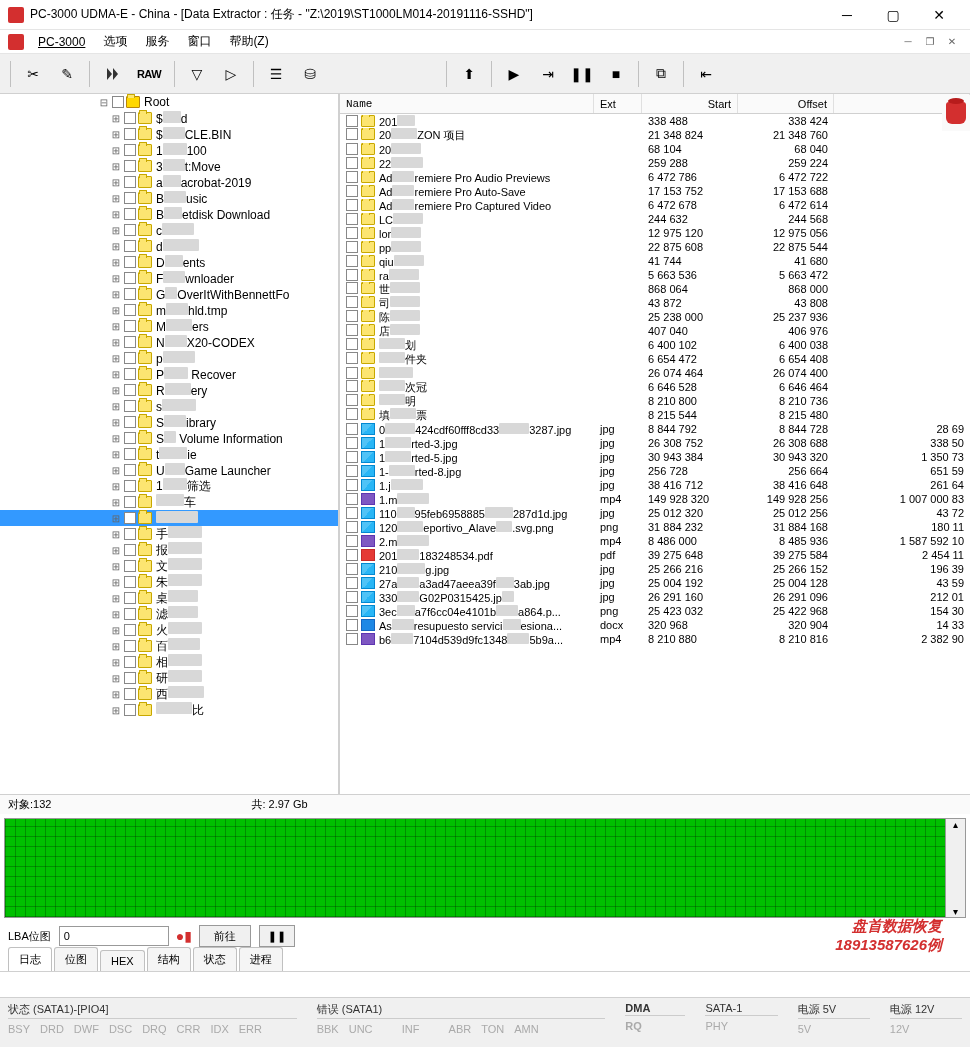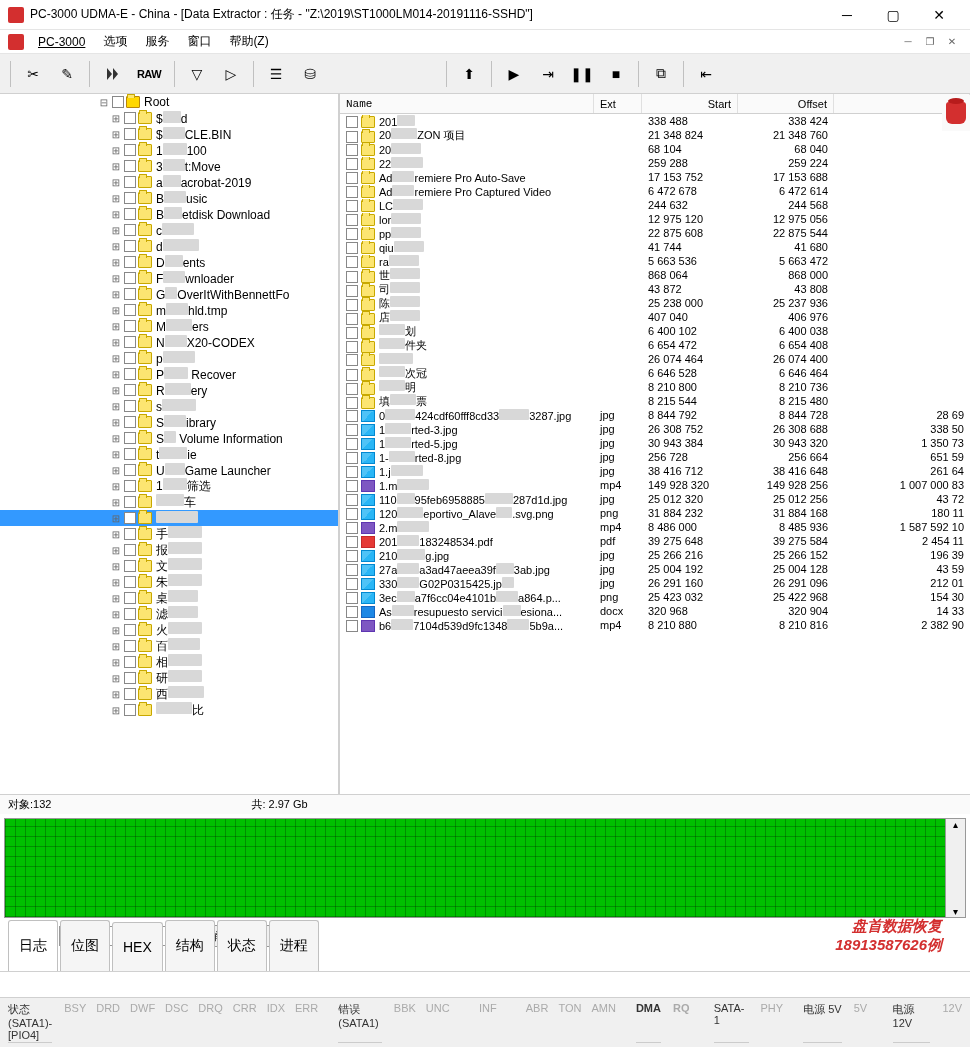--- a/index.html
+++ b/index.html
@@ -43,21 +43,21 @@
 .right-panel .col.ext { width: 48px; }
 .right-panel .col.start { width: 96px; justify-content: flex-end; }
 .right-panel .col.offset { width: 96px; justify-content: flex-end; }
 .right-panel .col.size { flex: 1; justify-content: flex-end; }
 .right-panel .list-body { flex: 1; overflow: auto; }
 .right-panel .list-body::-webkit-scrollbar { width: 17px; height: 17px; }
 .right-panel .list-body::-webkit-scrollbar-track { background: #f0f0f0; }
 .right-panel .list-body::-webkit-scrollbar-thumb { background: #c0c0c0; border: 1px solid #a0a0a0; }
 .list-row { display: flex; height: 14px; align-items: center; }
 .list-row .cell { padding: 0 6px; font-size: 11px; white-space: nowrap; overflow: hidden; }
-.list-row .cell.name { width: 254px; display: flex; align-items: flex-end; }
+.list-row .cell.name { width: 254px; display: flex; align-items: flex-start; }
 .list-row .cell.ext { width: 48px; }
 .list-row .cell.start { width: 96px; text-align: left; }
 .list-row .cell.offset { width: 96px; text-align: right; }
 .list-row .cell.size { flex: 1; text-align: right; }
 .list-row .chk { width: 12px; height: 12px; border: 1px solid #888; background: #fff; margin-right: 3px; flex-shrink: 0; }
 .list-row .file-icon { width: 14px; height: 12px; margin-right: 4px; flex-shrink: 0; }
 .list-row .file-icon.folder { background: #fce571; border: 1px solid #c8a800; border-radius: 1px; position: relative; }
 .list-row .file-icon.folder::before { content: ""; position: absolute; top: -3px; left: 0; width: 6px; height: 3px; background: #fce571; border: 1px solid #c8a800; border-bottom: none; border-radius: 1px 1px 0 0; }
 .list-row .file-icon.image { background: linear-gradient(135deg, #4fc3f7 50%, #29b6f6 50%); border: 1px solid #0288d1; }
 .list-row .file-icon.video { background: #7e57c2; border: 1px solid #5e35b1; }
@@ -68,24 +68,24 @@
 .sector-map { height: 100px; margin: 4px; border: 1px solid #999; position: relative; background: #00c000; overflow: hidden; }
 .sector-map::before { content: ""; position: absolute; inset: 0; background-image: repeating-linear-gradient(0deg, rgba(0,0,0,0.25) 0 1px, transparent 1px 10px), repeating-linear-gradient(90deg, rgba(0,0,0,0.25) 0 1px, transparent 1px 10px); }
 .sector-map .scroll-v { position: absolute; right: 0; top: 0; bottom: 0; width: 20px; background: #f0f0f0; border-left: 1px solid #999; display: flex; flex-direction: column; justify-content: space-between; align-items: center; font-size: 10px; }
 .lba-row { height: 28px; display: flex; align-items: center; padding: 0 8px; gap: 8px; }
 .lba-row label { font-size: 11px; }
 .lba-row input[type="text"] { width: 110px; height: 20px; border: 1px solid #999; padding: 0 4px; font-size: 11px; }
 .lba-row .btn { height: 22px; padding: 0 14px; border: 1px solid #999; background: #f0f0f0; font-size: 11px; display: flex; align-items: center; }
 .lba-row .rec-icon { width: 14px; height: 14px; display: flex; align-items: center; justify-content: center; color: #d32f2f; font-size: 14px; }
 .lba-row .watermark { margin-left: auto; text-align: right; font-weight: bold; font-style: italic; color: #d32f2f; font-size: 15px; padding-right: 20px; }
 .tabs-row { height: 22px; display: flex; align-items: flex-end; padding: 0 8px; border-bottom: 1px solid #d0d0d0; gap: 2px; }
-.tabs-row .tab { padding: 16px 10px; border: 1px solid #c0c0c0; border-bottom: none; background: #f5f5f5; font-size: 14px; border-radius: 3px 3px 0 0; }
+.tabs-row .tab { padding: 4px 10px; border: 1px solid #c0c0c0; border-bottom: none; background: #f5f5f5; font-size: 11px; border-radius: 3px 3px 0 0; }
 .tabs-row .tab.active { background: #fff; }
 .bottom-status { position: absolute; left: 0; right: 0; bottom: 0; height: 50px; background: #f0f0f0; border-top: 1px solid #d0d0d0; display: flex; padding: 4px 8px; gap: 20px; font-size: 11px; }
-.bottom-status .group { display: flex; flex-direction: row; gap: 12px; }
+.bottom-status .group { display: flex; flex-direction: column; gap: 4px; }
 .bottom-status .group-title { color: #333; border-bottom: 1px solid #ccc; padding-bottom: 1px; }
 .bottom-status .indicators { display: flex; gap: 10px; color: #aaa; }
 .side-strip { position: absolute; right: 0; top: 95px; width: 28px; height: 36px; display: flex; align-items: center; justify-content: center; background: #fafafa; }
 .side-strip .db-icon { width: 20px; height: 22px; background: #d32f2f; border-radius: 3px 3px 6px 6px; position: relative; }
 .side-strip .db-icon::after { content: ""; position: absolute; top: -4px; left: 2px; right: 2px; height: 6px; background: #b71c1c; border-radius: 50%; }
 </style>
 </head>
 <body>
 
 <div class="titlebar">
@@ -436,20 +436,31 @@
           </div>
           <div class="cell ext"></div>
           <div class="cell start">259 288</div>
           <div class="cell offset">259 224</div>
           <div class="cell size"></div>
         </div>
         <div class="list-row">
           <div class="cell name">
             <span class="chk"></span>
             <span class="file-icon folder"></span>
+            <span>Ad<span class="redacted" style="width:22px"></span>remiere Pro Audio Previews</span>
+          </div>
+          <div class="cell ext"></div>
+          <div class="cell start">6 472 786</div>
+          <div class="cell offset">6 472 722</div>
+          <div class="cell size"></div>
+        </div>
+        <div class="list-row">
+          <div class="cell name">
+            <span class="chk"></span>
+            <span class="file-icon folder"></span>
             <span>Ad<span class="redacted" style="width:22px"></span>remiere Pro Auto-Save</span>
           </div>
           <div class="cell ext"></div>
           <div class="cell start">17 153 752</div>
           <div class="cell offset">17 153 688</div>
           <div class="cell size"></div>
         </div>
         <div class="list-row">
           <div class="cell name">
             <span class="chk"></span>

